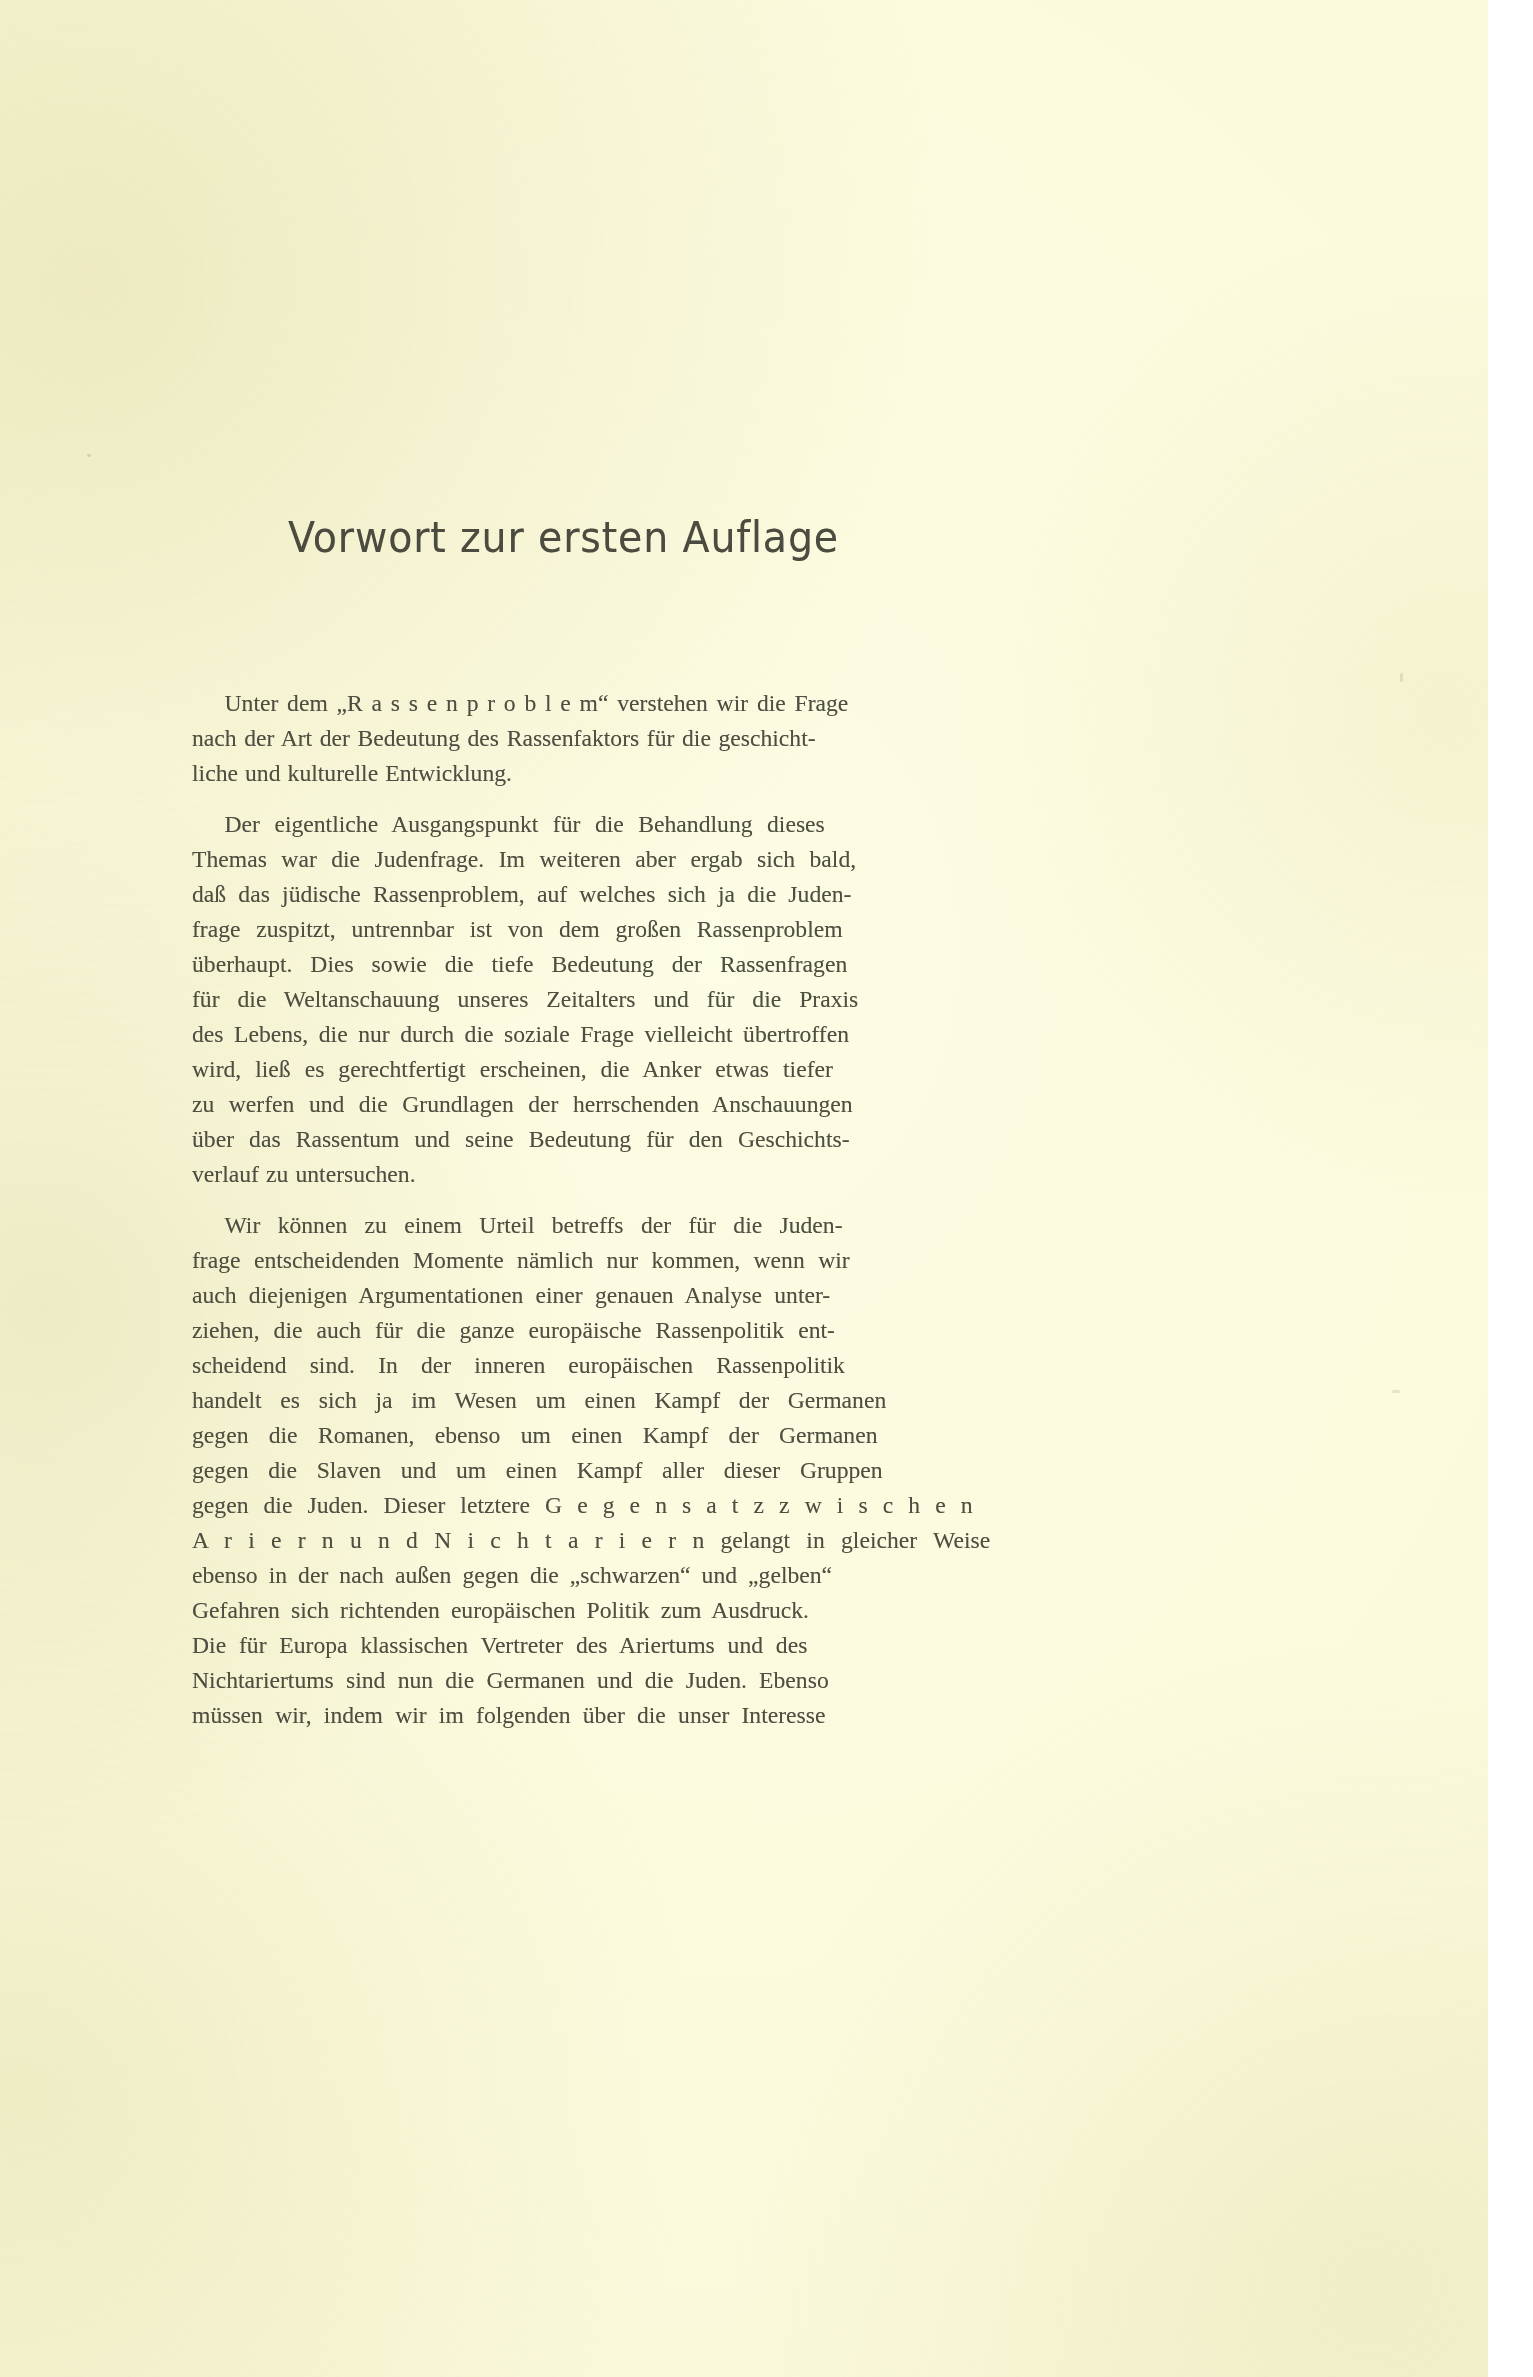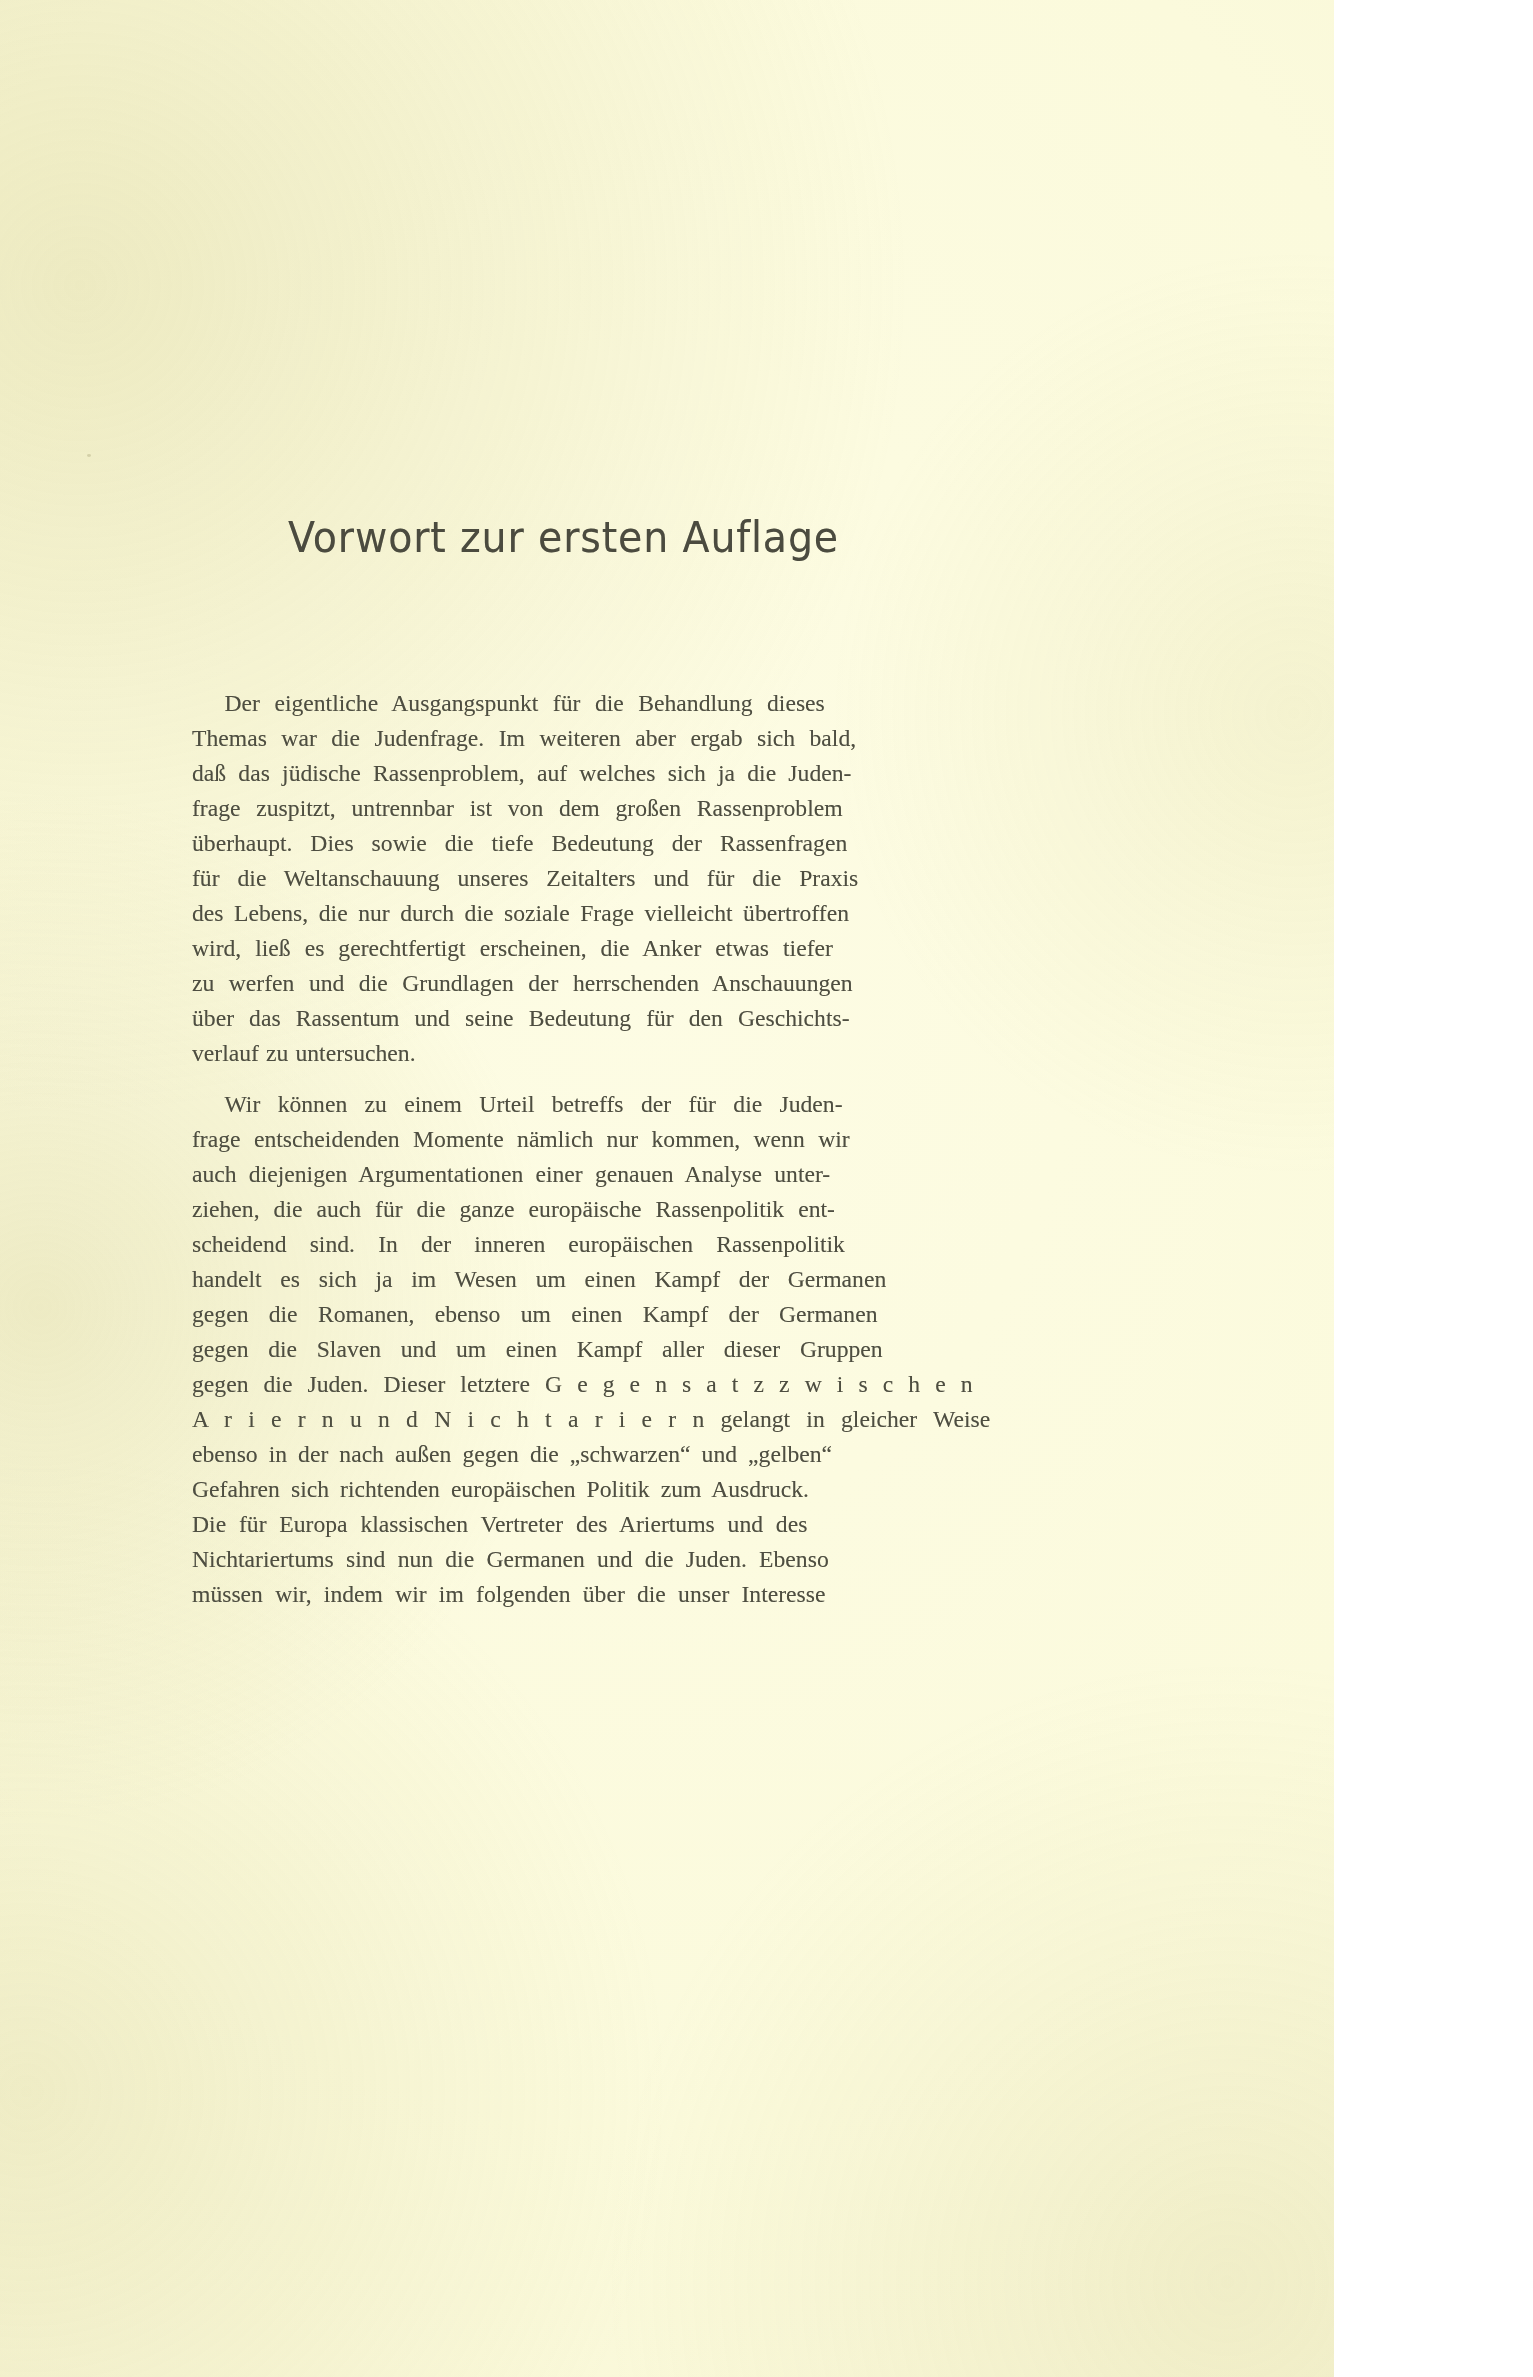--- a/index.html
+++ b/index.html
@@ -8,21 +8,21 @@
     background: #ffffff;
   }
   body {
     width: 1534px;
     height: 2377px;
     font-family: "Liberation Serif", "DejaVu Serif", serif;
   }
 
   #page {
     position: relative;
-    width: 1334px;
+    width: 1488px;
     height: 2377px;
     background:
       radial-gradient(ellipse 120% 90% at 48% 40%, #fdfce4 0%, #fbfadc 55%, #f6f4d2 100%);
     overflow: hidden;
   }
 
   
   #paper-grain {
     position: absolute;
     inset: 0;
@@ -101,20 +101,25 @@
   <div id="speck-1"></div>
   <div id="speck-2"></div>
   <div id="speck-3"></div>
 
   <div id="content">
 
     <h1 id="page-title">Vorwort zur ersten Auflage</h1>
 
     <div id="body-text">
 
+      <p class="para">
+        <span class="tline ind" style="word-spacing:2.9px">Unter dem „R a s s e n p r o b l e m“ verstehen wir die Frage</span>
+        <span class="tline" style="word-spacing:1.7px">nach der Art der Bedeutung des Rassenfaktors für die geschicht-</span>
+        <span class="tline" style="word-spacing:1.2px">liche und kulturelle Entwicklung.</span>
+      </p>
 
       <p class="para">
         <span class="tline ind" style="word-spacing:8.7px">Der eigentliche Ausgangspunkt für die Behandlung dieses</span>
         <span class="tline" style="word-spacing:8.7px">Themas war die Judenfrage. Im weiteren aber ergab sich bald,</span>
         <span class="tline" style="word-spacing:6.4px">daß das jüdische Rassenproblem, auf welches sich ja die Juden-</span>
         <span class="tline" style="word-spacing:10px">frage zuspitzt, untrennbar ist von dem großen Rassenproblem</span>
         <span class="tline" style="word-spacing:12.2px">überhaupt. Dies sowie die tiefe Bedeutung der Rassenfragen</span>
         <span class="tline" style="word-spacing:12.2px">für die Weltanschauung unseres Zeitalters und für die Praxis</span>
         <span class="tline" style="word-spacing:4.7px">des Lebens, die nur durch die soziale Frage vielleicht übertroffen</span>
         <span class="tline" style="word-spacing:8.2px">wird, ließ es gerechtfertigt erscheinen, die Anker etwas tiefer</span>

